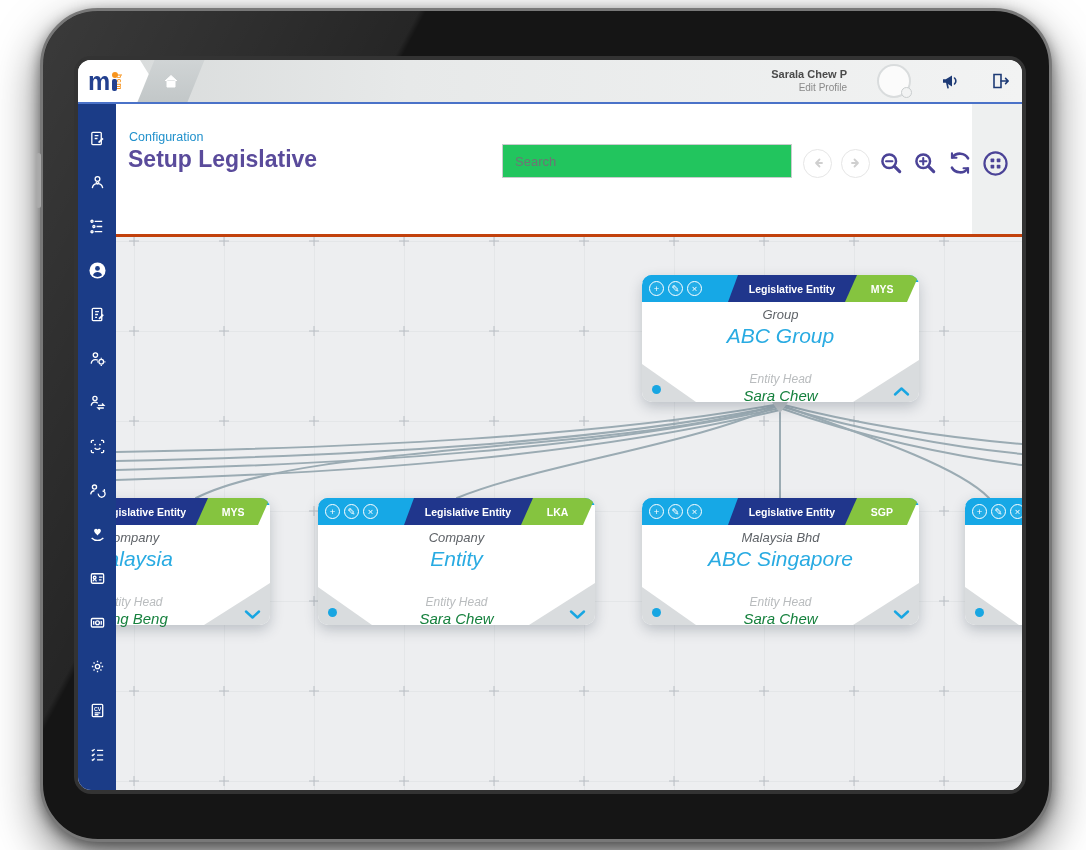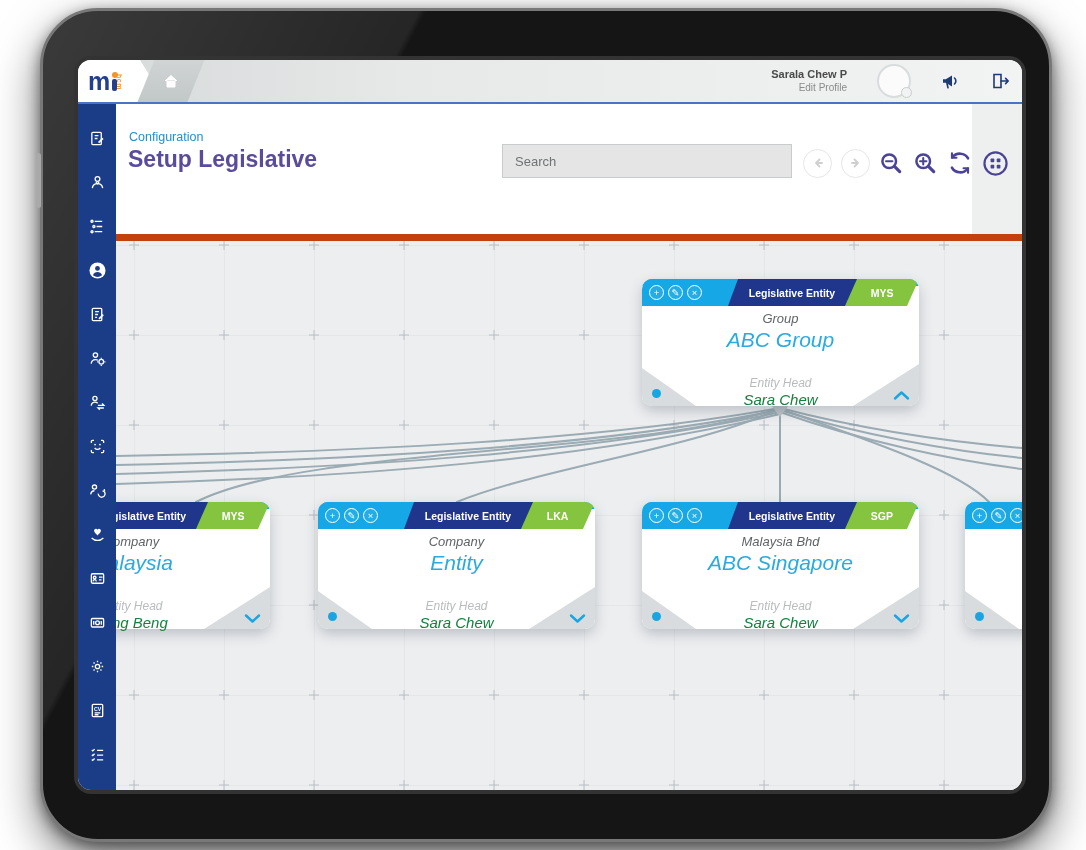--- a/index.html
+++ b/index.html
@@ -39,26 +39,26 @@
                  background:#f2f3f3;border:1.5px solid #c9cdce;}
   .tb-icon{cursor:pointer;display:flex;align-items:center;}
 
   
   .app-body{flex:1;display:flex;min-height:0;}
   .sidebar{flex:0 0 38px;background:#1b3c87;display:flex;flex-direction:column;align-items:center;padding-top:12px;box-sizing:border-box;}
   .sb-item{height:44px;display:flex;align-items:center;justify-content:center;width:100%;cursor:pointer;}
   .main{flex:1;display:flex;flex-direction:column;min-width:0;}
 
   
-  .page-header{flex:0 0 130px;background:#fff;position:relative;border-bottom:7px solid #c2410c;}
+  .page-header{flex:0 0 130px;background:#fff;position:relative;border-bottom:3px solid #c2410c;}
   .hdr-band{position:absolute;right:0;top:0;width:50px;height:100%;background:#eef0f0;}
   .breadcrumb{position:absolute;left:13px;top:26px;font-size:12.5px;color:#2191cc;}
   .page-title{position:absolute;left:12px;top:42px;font-size:23px;font-weight:700;color:#5a4b9b;}
   .search-box{position:absolute;left:386px;top:40px;width:290px;height:34px;box-sizing:border-box;
-              border:1px solid #c9cccd;border-radius:0;background:#e5e5e5;padding:0 12px;
+              border:1px solid #c9cccd;border-radius:0;background:#22c55e;padding:0 12px;
               font-size:13px;color:#444;font-family:"Liberation Sans",sans-serif;outline:none;}
   .search-box::placeholder{color:#6f7375;}
   .controls{position:absolute;right:13px;top:40px;height:38px;display:flex;align-items:center;gap:9px;}
   .nav-circle{width:27px;height:27px;border-radius:50%;border:1.5px solid #e6e6e6;background:#fff;
               display:flex;align-items:center;justify-content:center;cursor:pointer;}
   .ctl{cursor:pointer;display:flex;align-items:center;}
 
   
   .canvas{flex:1;position:relative;overflow:hidden;background-color:#edeef0;
     background-image:linear-gradient(#e4e6e8 1px,transparent 1px),linear-gradient(90deg,#e4e6e8 1px,transparent 1px);

